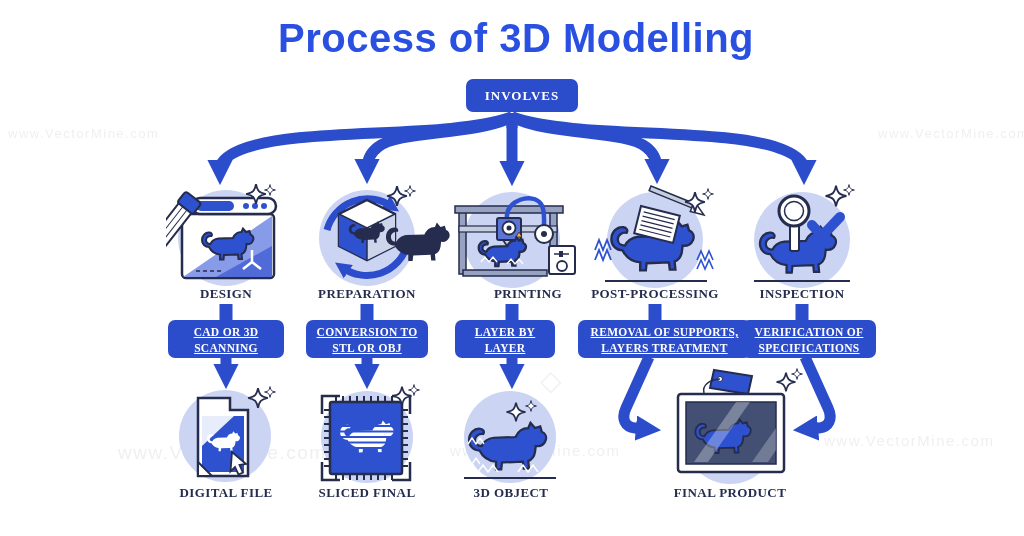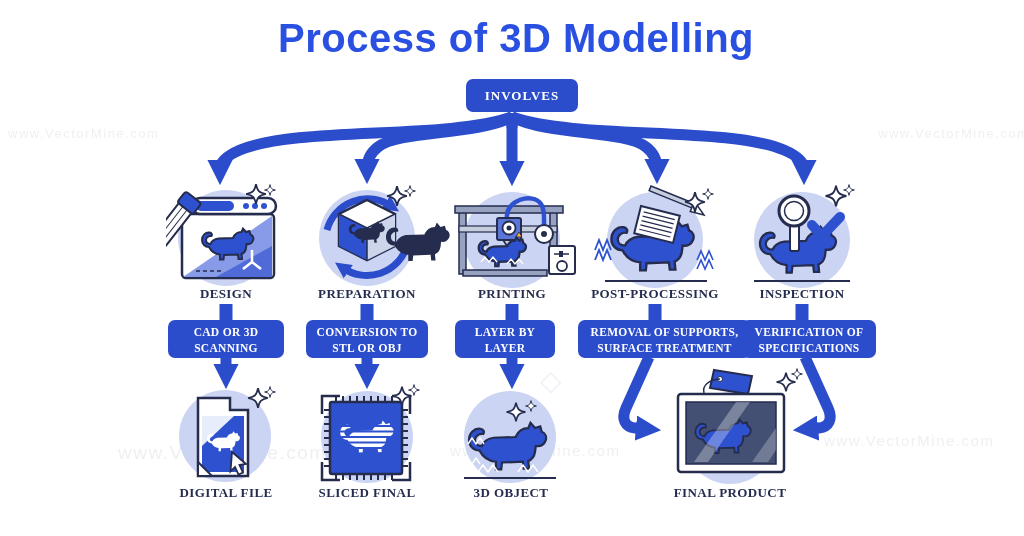--- a/index.html
+++ b/index.html
@@ -21,21 +21,21 @@
             background:var(--accent);border-radius:7px;color:#fff;text-align:center;
             font-family:"Liberation Serif",serif;font-weight:700;font-size:13px;letter-spacing:1px;margin-left:10px;}
   .step-label{position:absolute;top:286px;transform:translateX(-50%);white-space:nowrap;
               color:var(--navy);font-family:"Liberation Serif",serif;font-weight:700;
               font-size:13px;letter-spacing:.4px;}
   .out-label{position:absolute;top:485px;transform:translateX(-50%);white-space:nowrap;
              color:var(--navy);font-family:"Liberation Serif",serif;font-weight:700;
              font-size:13px;letter-spacing:.4px;}
   .detail-box{position:absolute;top:320px;height:38px;background:var(--accent);border-radius:7px;
               color:#fff;text-align:center;font-family:"Liberation Serif",serif;font-weight:700;
-              font-size:11.5px;line-height:1.35;padding-top:5px;box-sizing:border-box;letter-spacing:.3px;}
+              font-size:11.5px;line-height:1.35;padding-top:5px;box-sizing:border-box;letter-spacing:.3px;text-decoration:underline;}
   .detail-box span{display:block;}
   svg.lay{position:absolute;left:0;top:0;}
   .icon{position:absolute;}
   .wm{position:absolute;color:#8a7f98;opacity:.13;letter-spacing:1.5px;white-space:nowrap;
       font-family:"Liberation Sans",sans-serif;}
   .wm-diamond{position:absolute;color:#9aa4c0;opacity:.15;font-size:28px;}
 </style>
 </head>
 <body>
 
@@ -208,30 +208,30 @@
   <div class="detail-box" style="left:306px;width:122px">
     <span>CONVERSION TO</span>
     <span>STL OR OBJ</span>
   </div>
   <div class="detail-box" style="left:455px;width:100px">
     <span>LAYER BY</span>
     <span>LAYER</span>
   </div>
   <div class="detail-box" style="left:578px;width:173px">
     <span>REMOVAL OF SUPPORTS,</span>
-    <span>SURFACE TREATMENT</span>
+    <span>LAYERS TREATMENT</span>
   </div>
   <div class="detail-box" style="left:742px;width:134px">
     <span>VERIFICATION OF</span>
     <span>SPECIFICATIONS</span>
   </div>
 
   <div class="step-label" style="left:226px">DESIGN</div>
   <div class="step-label" style="left:367px">PREPARATION</div>
-  <div class="step-label" style="left:512px">PRINTING</div>
+  <div class="step-label" style="left:528px">PRINTING</div>
   <div class="step-label" style="left:655px">POST-PROCESSING</div>
   <div class="step-label" style="left:802px">INSPECTION</div>
 
   <svg class="icon" style="left:168px;top:384px" width="116" height="112">
     <circle class="fC" cx="57" cy="52" r="46"></circle>
     <g>
       <path class="fW sN" stroke-width="2.5" d="M30,14 H62 L62,26 H80 V92 H30 Z"></path>
       <rect class="fCat" x="34" y="32" width="42" height="56"></rect>
       <path d="M34,32 L66,32 L34,62 Z" fill="#e8edfb"></path>
       <use href="#cat" class="fW" transform="translate(36.5,47) scale(.32)"></use>

